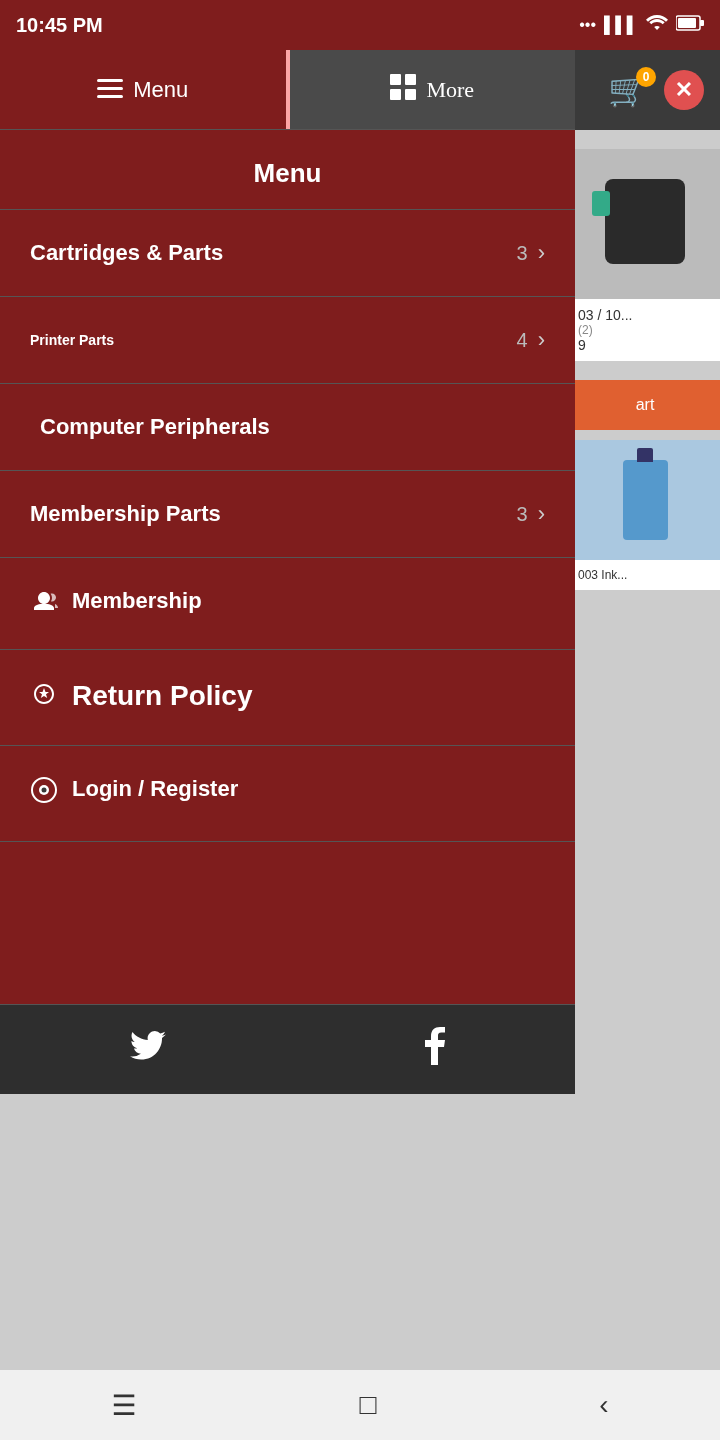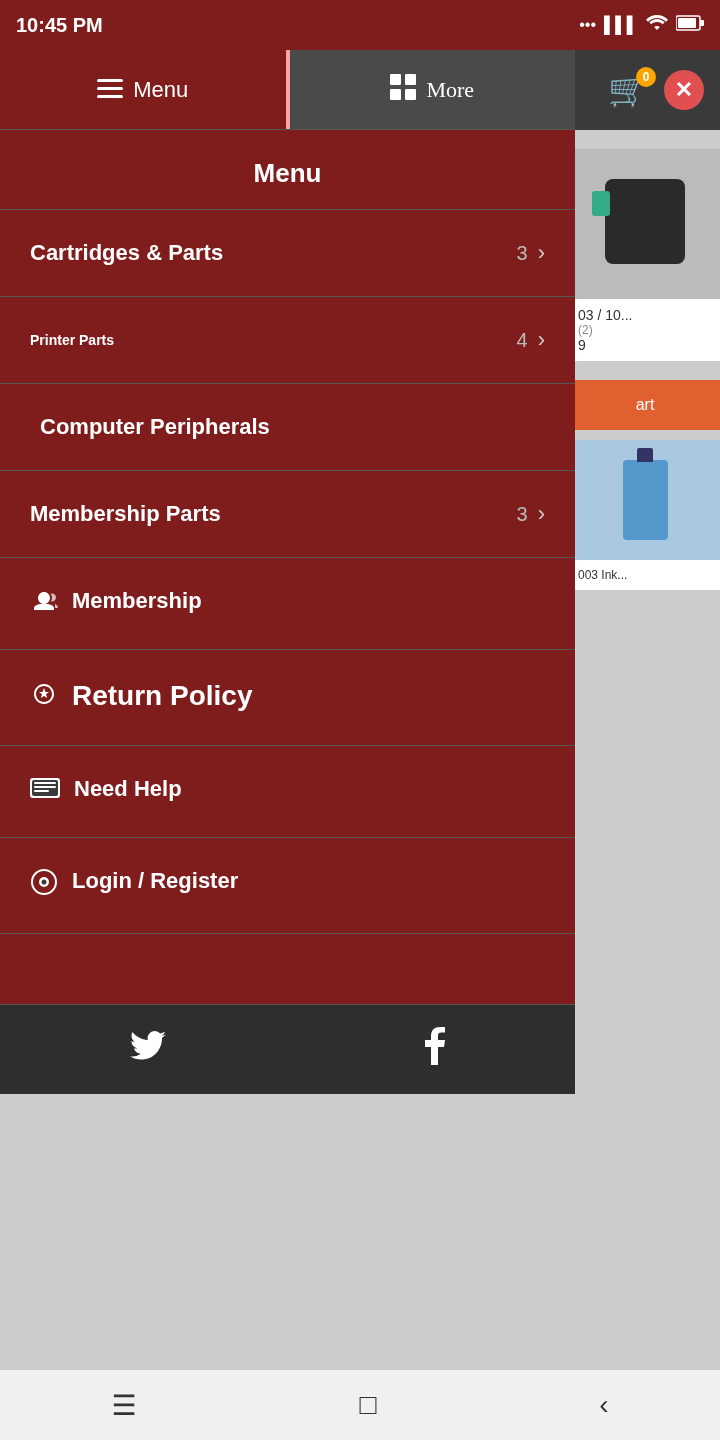--- a/index.html
+++ b/index.html
@@ -374,34 +374,20 @@
         <span style="color:white;font-size:28px;">
           <svg width="28" height="28" viewBox="0 0 28 28" fill="white">
             <path d="M14 4C8.5 4 4 8.5 4 14s4.5 10 10 10 10-4.5 10-10S19.5 4 14 4zm0 18c-4.4 0-8-3.6-8-8s3.6-8 8-8 8 3.6 8 8-3.6 8-8 8z"></path>
             <path d="M14 8l-1.5 4H9l3 2.2-1.2 3.8L14 16l3.2 2-1.2-3.8L19 12h-3.5z"></path>
           </svg>
         </span>
         <span style="color:white;font-size:28px;">Return Policy</span>
       </div>
     </div>
 
-    <div class="menu-item">
-      <div class="menu-item-left">
-        <span style="color:white;font-size:26px;">
-          <svg width="30" height="22" viewBox="0 0 30 22" fill="white">
-            <rect x="0" y="0" width="30" height="20" rx="3" ry="3"></rect>
-            <rect x="2" y="2" width="26" height="16" rx="2" ry="2" fill="#3a3a3a"></rect>
-            <rect x="4" y="4" width="22" height="2" fill="white" rx="1"></rect>
-            <rect x="4" y="8" width="22" height="2" fill="white" rx="1"></rect>
-            <rect x="4" y="12" width="15" height="2" fill="white" rx="1"></rect>
-          </svg>
-        </span>
-        <span style="color:white;font-size:22px;">Need Help</span>
-      </div>
-    </div>
 
     <div class="menu-item">
       <div class="menu-item-left">
         <span style="color:white;font-size:26px;">
           <svg width="28" height="28" viewBox="0 0 28 28" fill="white">
             <circle cx="14" cy="14" r="12" stroke="white" stroke-width="2" fill="none"></circle>
             <circle cx="14" cy="14" r="5" fill="white"></circle>
             <circle cx="14" cy="14" r="2.5" fill="#3a3a3a"></circle>
           </svg>
         </span>

